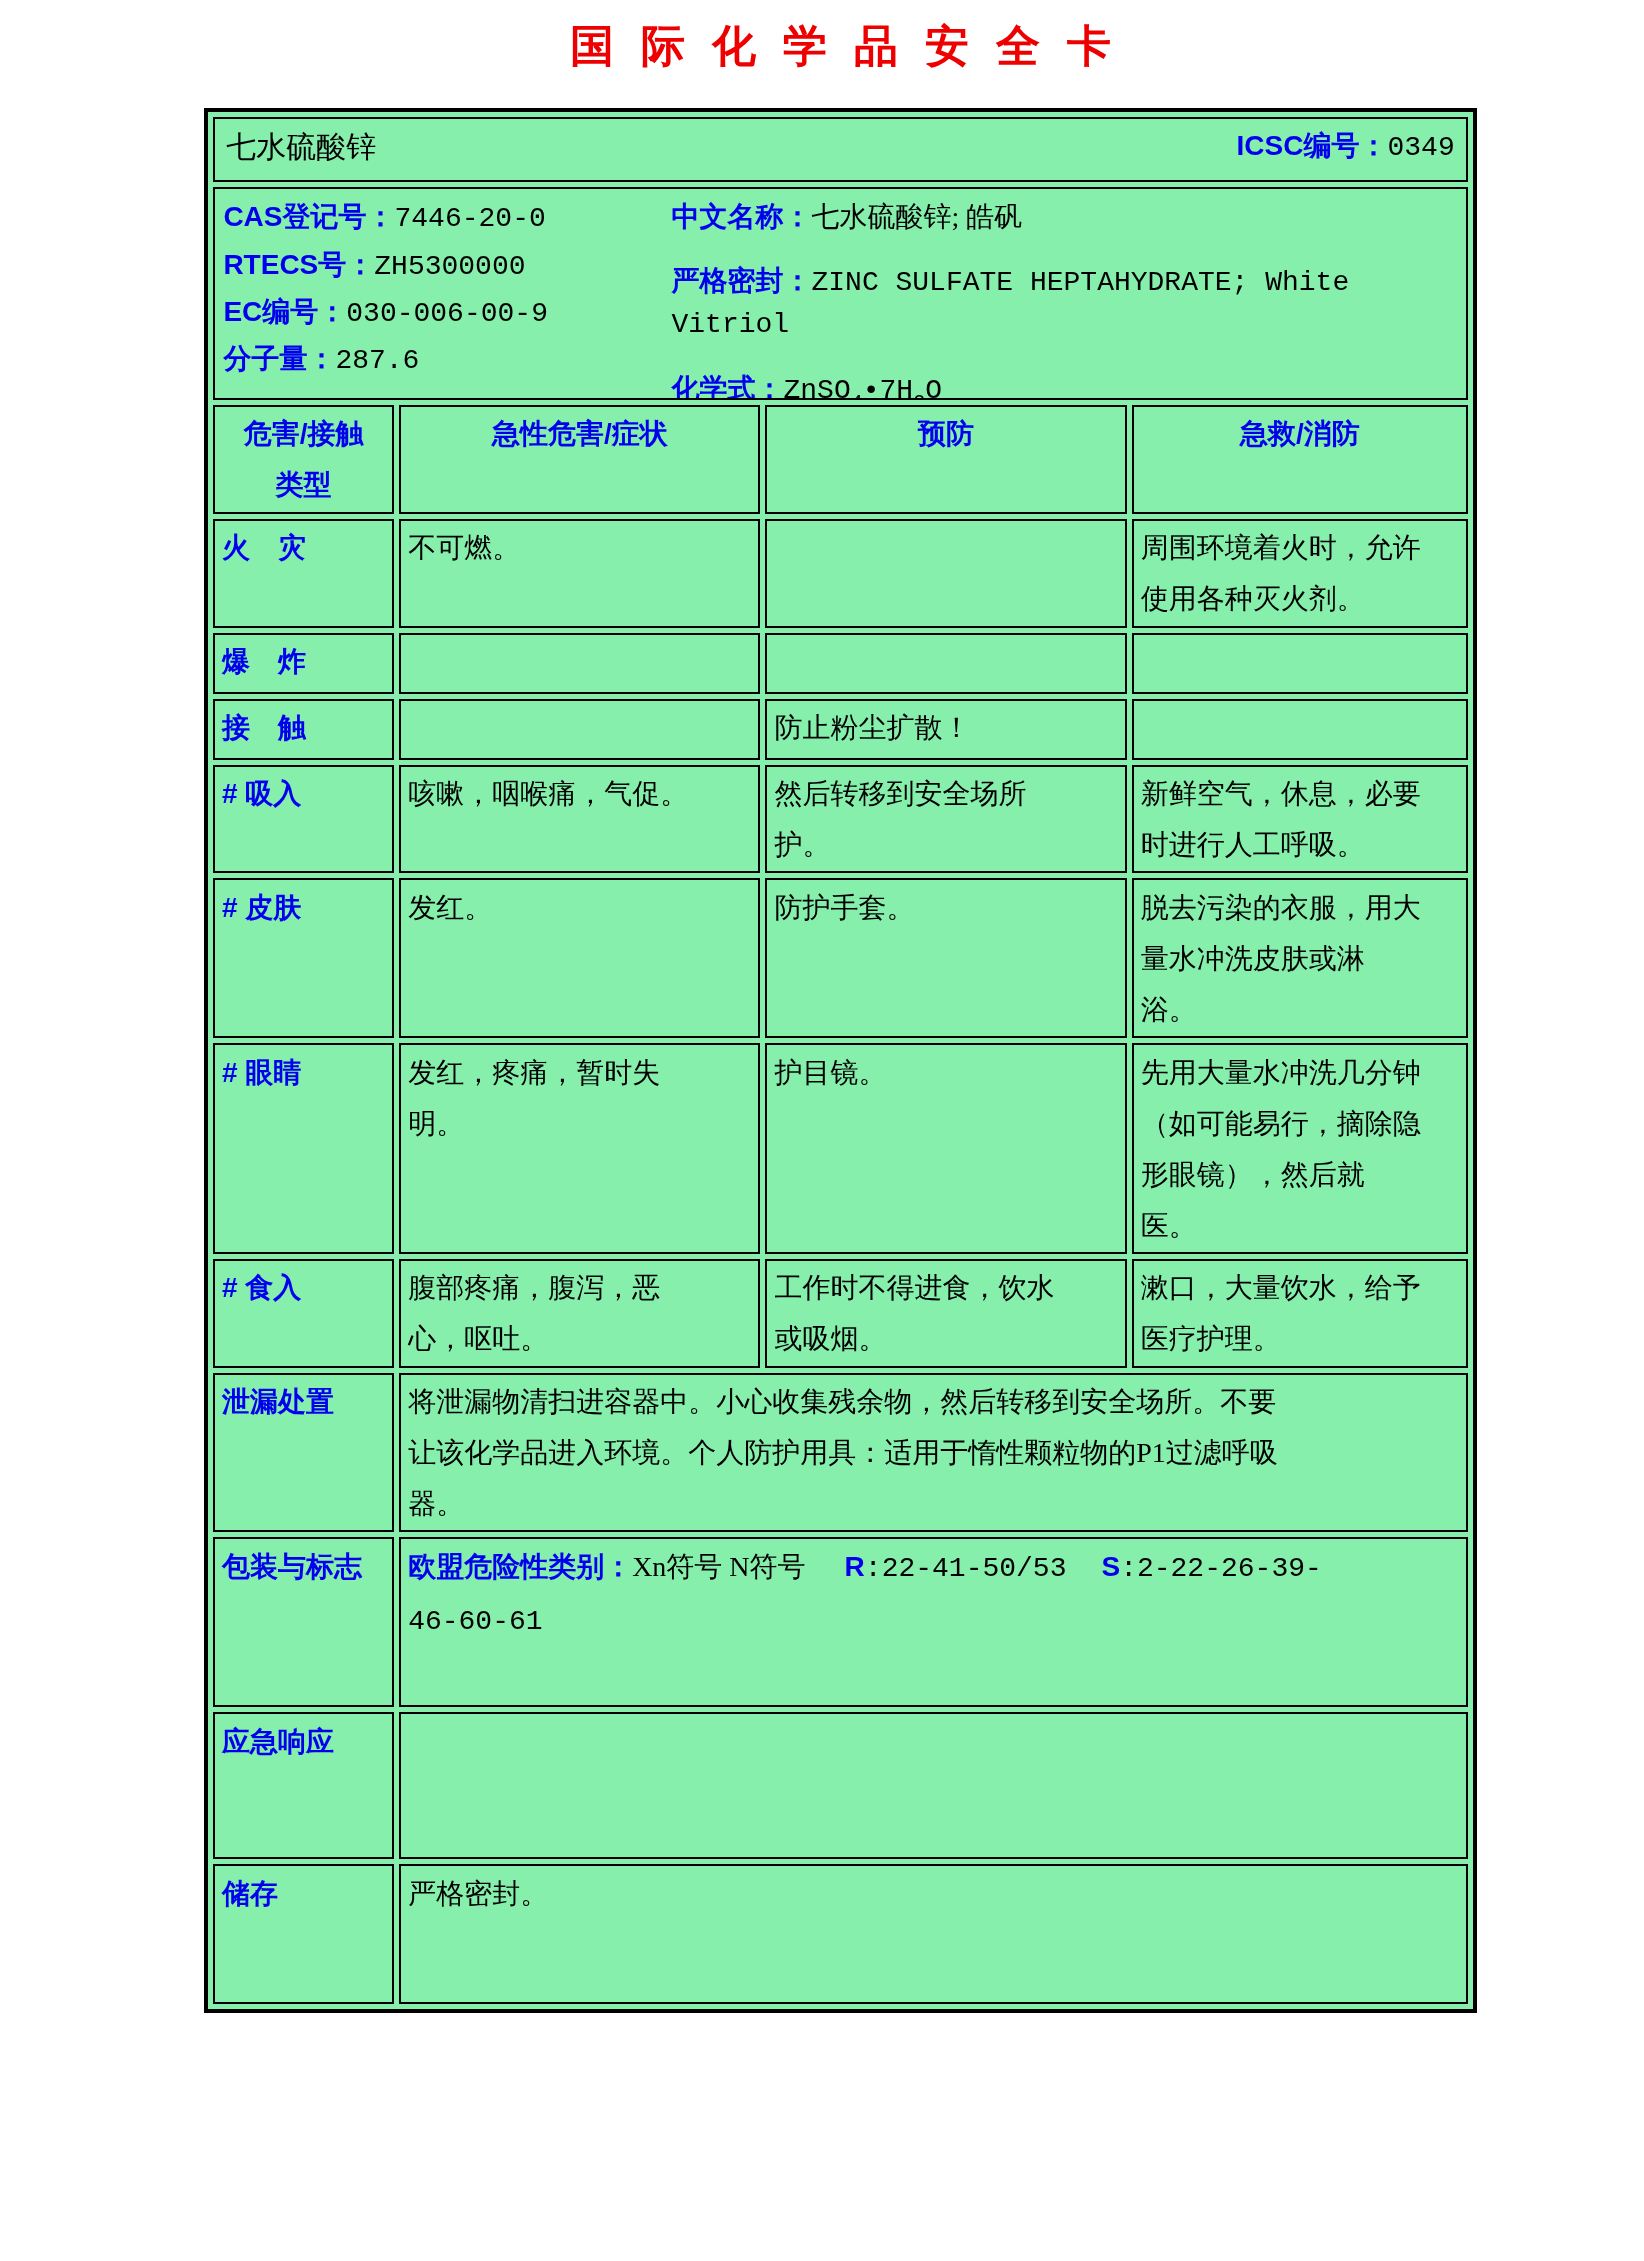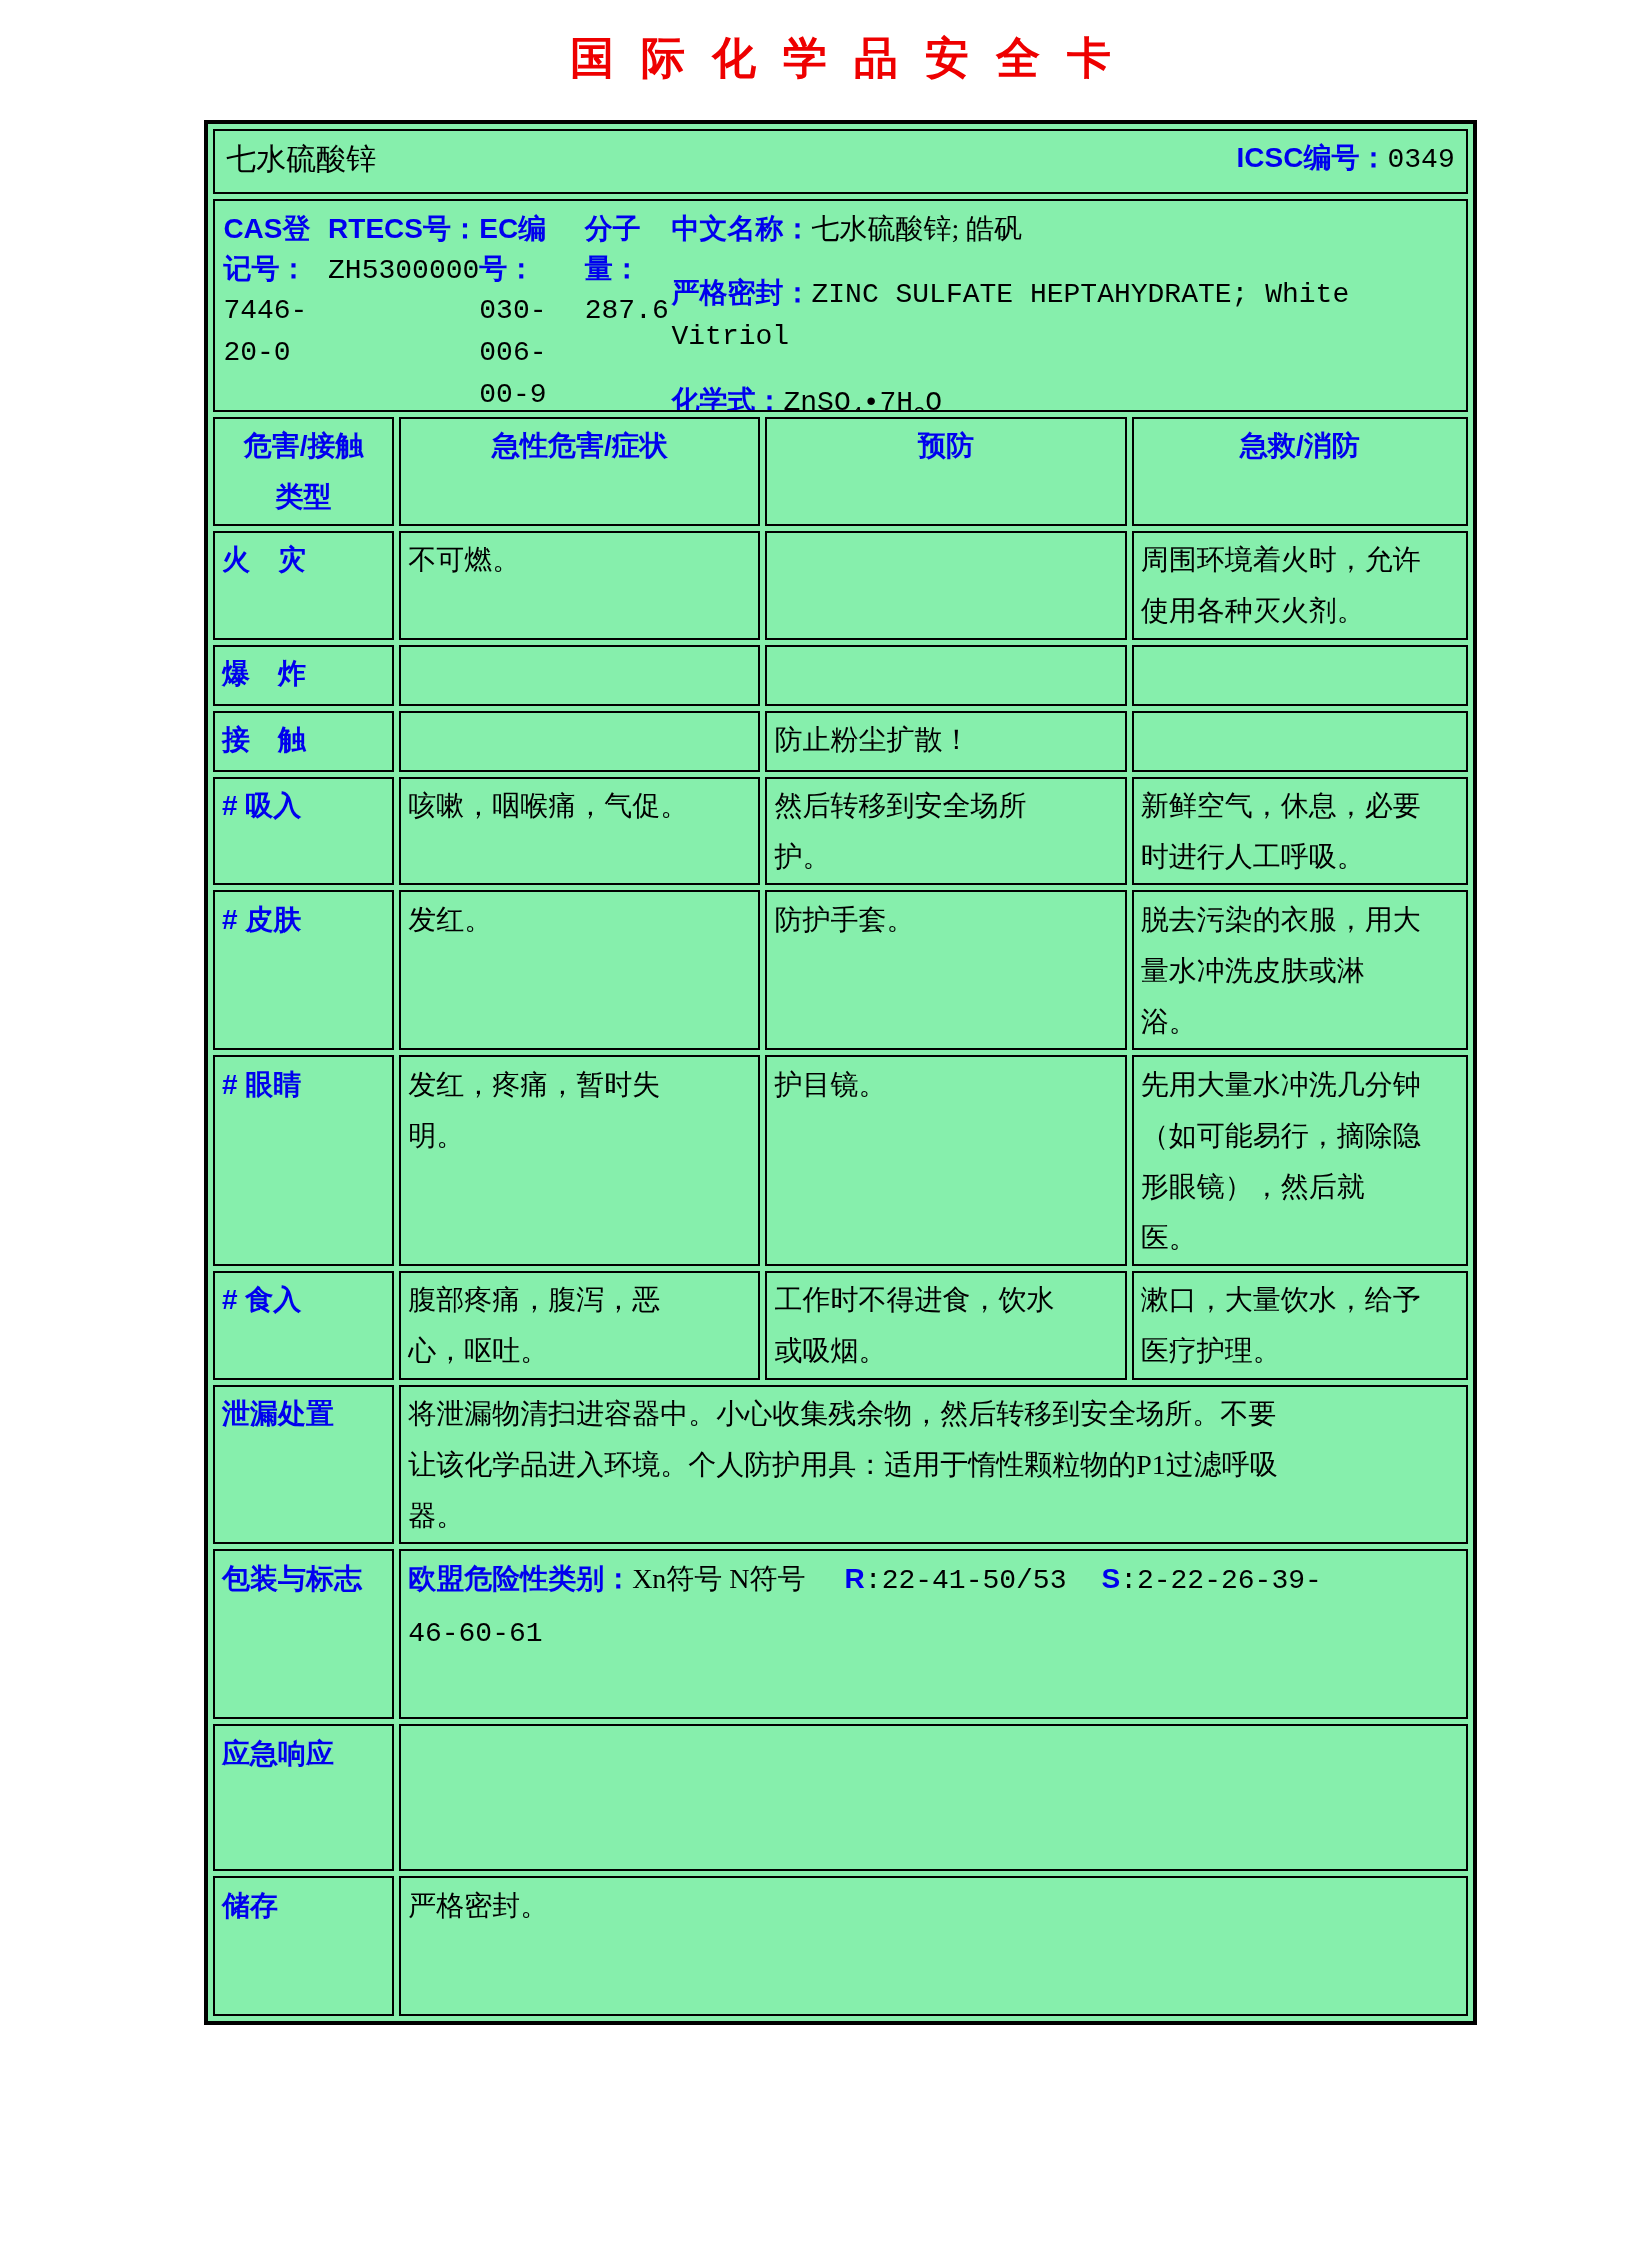--- a/index.html
+++ b/index.html
@@ -1,18 +1,18 @@
 <!DOCTYPE html>
 <html style="font-size:11.3px"><head>
 <meta charset="utf-8">
 <style>
   html,body{margin:0;padding:0;background:#ffffff;}
   .sheet{position:relative;width:1644px;height:2261px;background:#ffffff;overflow:hidden;
          font-family:"Liberation Serif","DejaVu Serif",serif;color:#000;}
-  .doc{position:absolute;left:204px;top:16px;width:1273px;}
+  .doc{position:absolute;left:204px;top:4px;width:1273px;}
   .title{padding-top:14px;text-align:center;color:#ee0000;font-weight:bold;
          font-size:44px;line-height:57px;letter-spacing:27px;text-indent:27px;
          font-family:"Liberation Serif","DejaVu Serif",serif;}
   table.card{margin-top:33px;width:1273px;table-layout:fixed;border-collapse:separate;
              border-spacing:5px;border:4.3px solid #000;background:#86efac;}
   table.card td{border:2.8px solid #000;box-sizing:border-box;vertical-align:top;
                 font-size:28px;line-height:51px;padding:1.4px 7px;overflow:hidden;}
   .blue{color:#0000ee;font-weight:bold;font-family:"Liberation Sans","DejaVu Sans",sans-serif;}
   .lat{font-family:"Liberation Mono","DejaVu Sans Mono",monospace;}
   
@@ -20,21 +20,21 @@
   tr.rFire{height:105px;} tr.rExpl{height:61px;border-radius:21px;} tr.rExpo{height:61px;}
   tr.rInh{height:101px;} tr.rSkin{height:153px;} tr.rEye{height:204px;}
   tr.rIng{height:103px;} tr.rSpill{height:154px;} tr.rPack{height:170px;}
   tr.rEmer{height:147px;padding-left:29px;} tr.rStor{height:140px;}
   
   td.name-cell{vertical-align:middle;}
   .namebar{display:flex;justify-content:space-between;align-items:center;padding:0 4.3px;}
   .namebar .subst{font-size:30px;}
   td.info-cell{vertical-align:middle;}
   .info{display:flex;height:201px;}
-  .info-left{width:36%;display:flex;flex-direction:row;justify-content:space-between;
+  .info-left{width:36%;display:flex;flex-direction:column;justify-content:space-between;
              padding:7px 0 10px 1.4px;}
   .info-right{flex:1;display:flex;flex-direction:column;justify-content:space-between;
               padding:7px 0 10px 2.8px;gap:24px;}
   .info .line{line-height:40px;white-space:pre-wrap;}
   .sub{font-size:20px;vertical-align:-10px;}
   td.th{vertical-align:middle;text-align:center;line-height:41px;white-space:pre-wrap;}
   td.type-cell{vertical-align:middle;}
   td.content-cell{white-space:pre-wrap;}
   .rlab{margin-left:39px;}
   .slab{margin-left:35px;}

